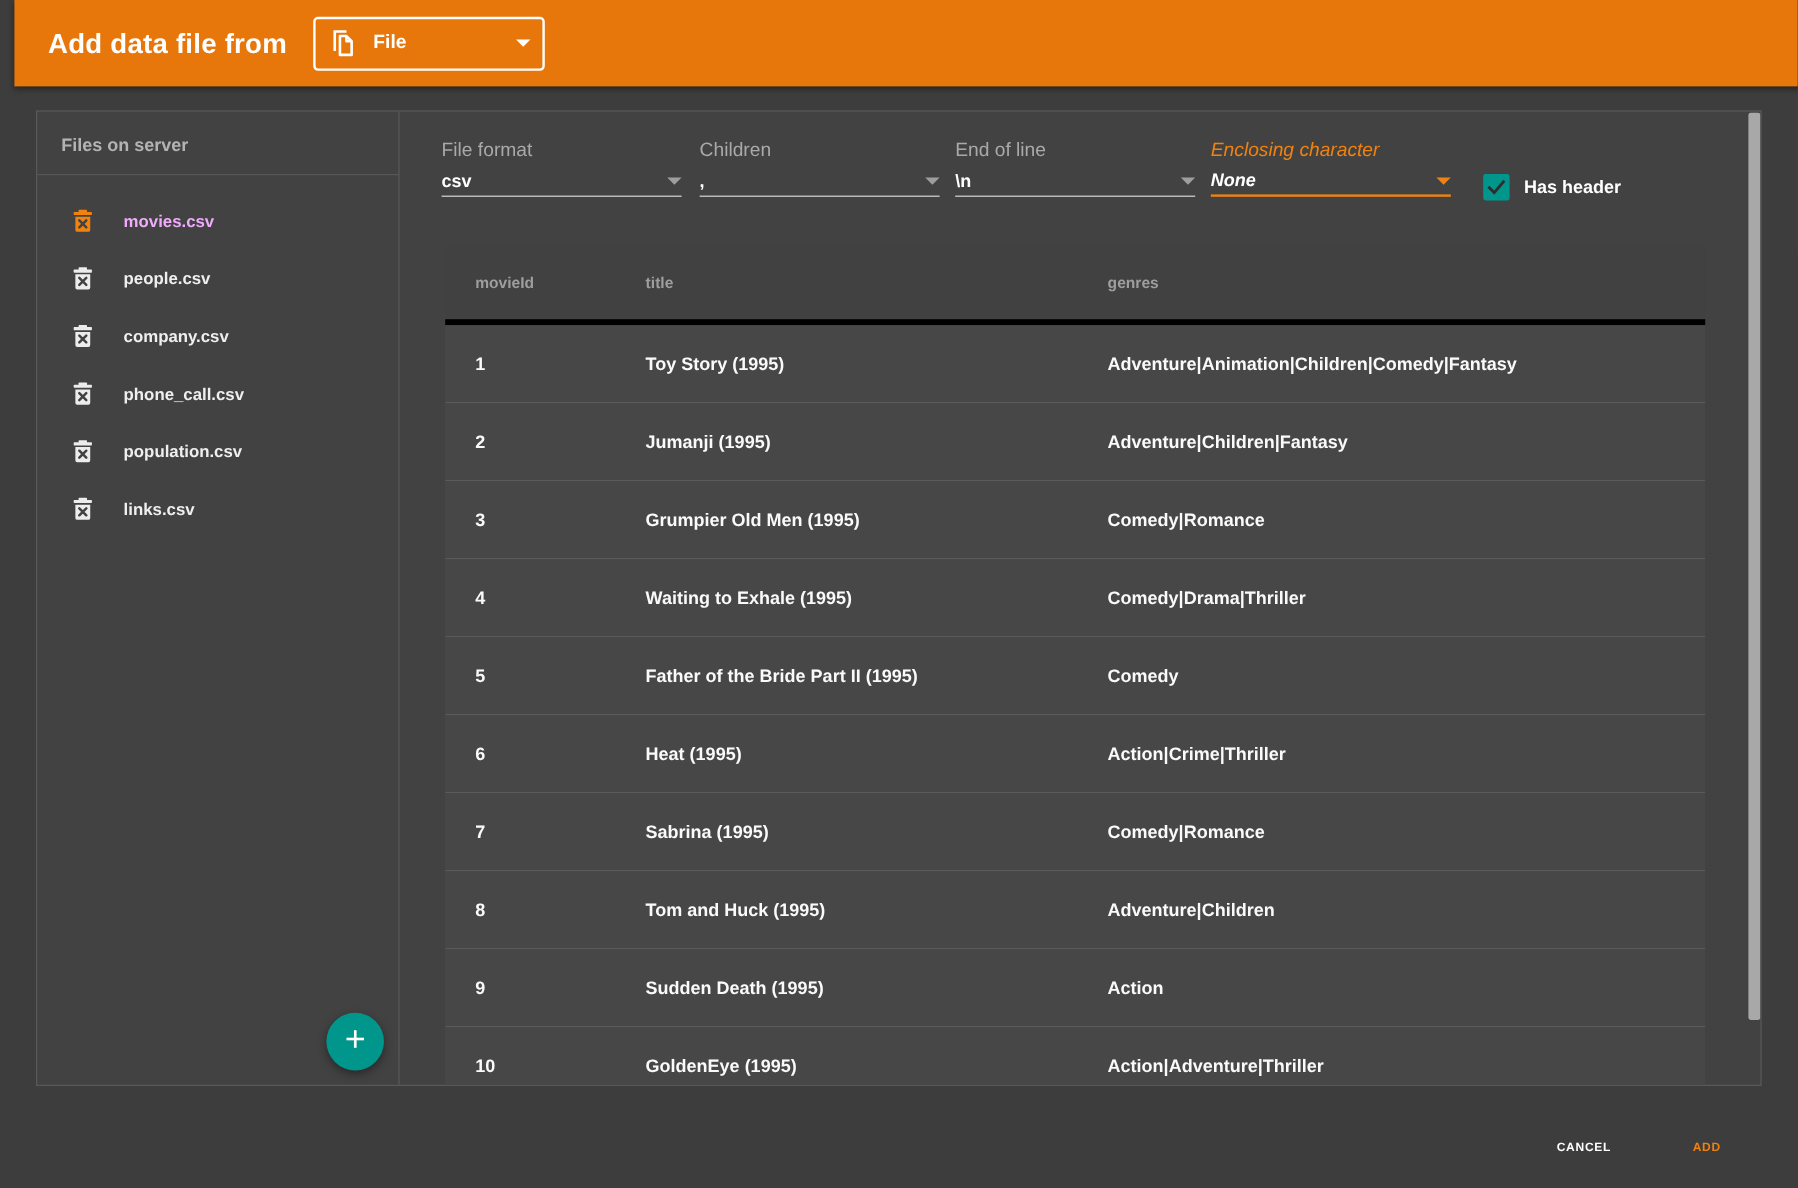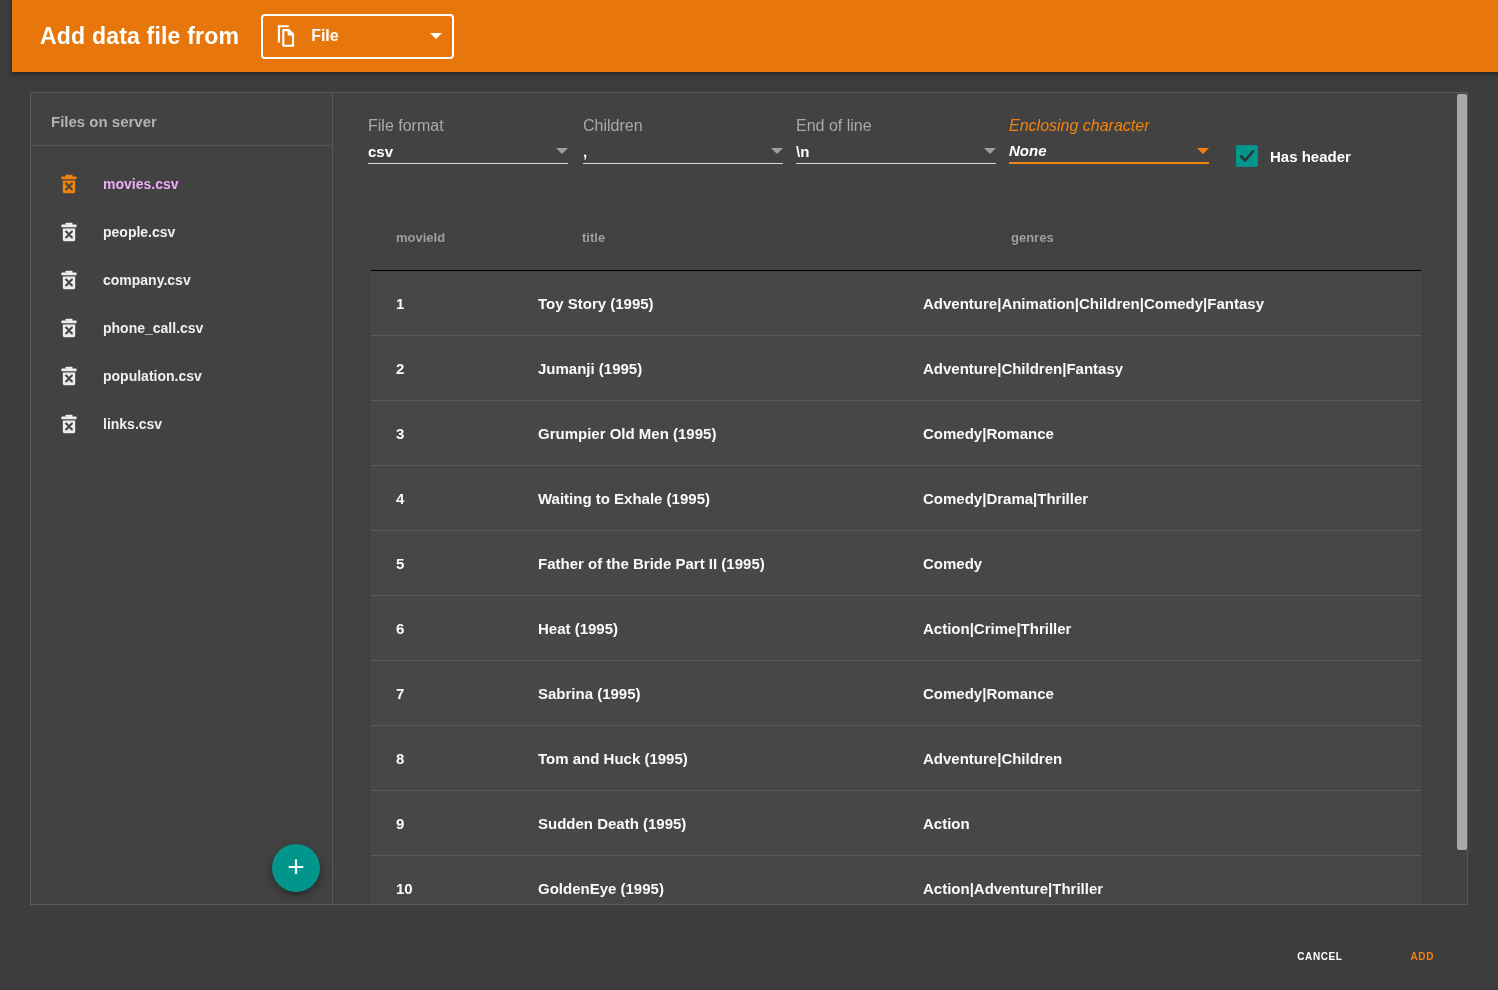--- a/index.html
+++ b/index.html
@@ -79,21 +79,21 @@
     display:flex; align-items:center; justify-content:center; flex-shrink:0;
   }
   .chk-label { margin-left:12px; font-size:15px; font-weight:700; color:#fff; }
 
   
   .table { position:absolute; left:38px; top:111px; width:1050px; background:#474747; }
   .trow {
     display:grid; grid-template-columns:142px 385px 1fr;
     height:65px; border-bottom:1px solid #5a5a5a; background:#474747;
   }
-  .trow.head { height:67px; background:#414141; border-bottom:1px solid #000000;gap:44px; }
+  .trow.head { height:67px; background:#414141; border-bottom:5px solid #000000; }
   .tcell {
     padding-left:25px; display:flex; align-items:center;
     font-size:15px; font-weight:600; color:#fafafa; white-space:nowrap; overflow:hidden;
   }
   .trow.head .tcell { font-size:13px; font-weight:700; color:#9e9e9e; }
 
   .scroll-thumb {
     position:absolute; right:0; top:1px; width:10px; height:756px;
     background:#a8a8a8; border-radius:2px; cursor:pointer;
   }

